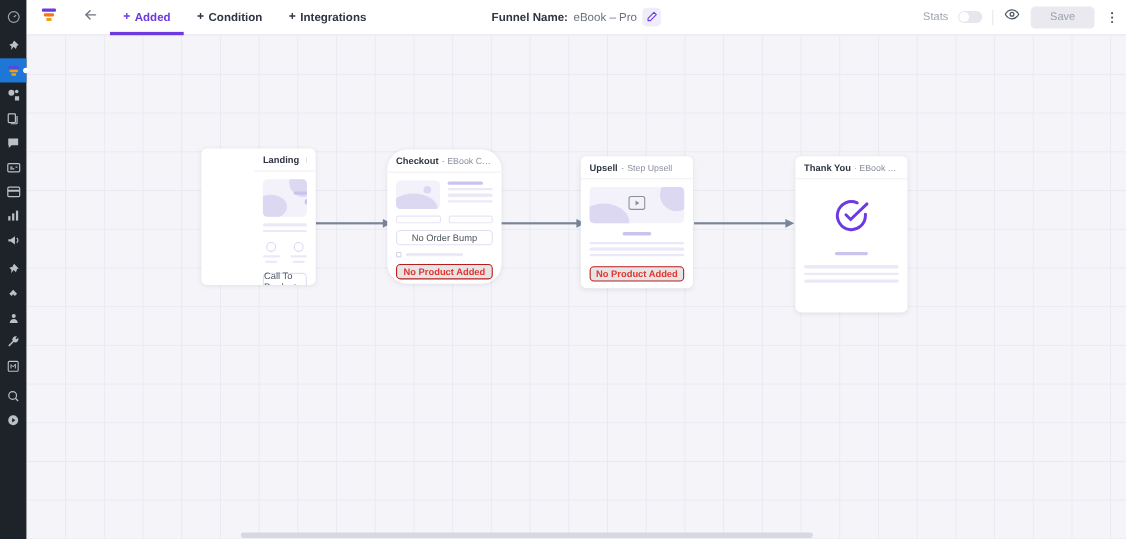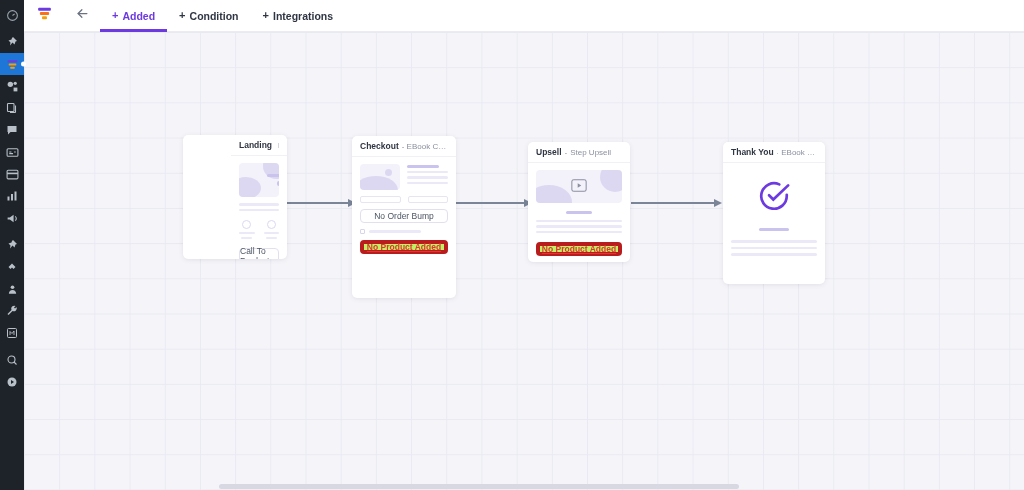--- a/index.html
+++ b/index.html
@@ -174,25 +174,24 @@
   }
   .blob { position: absolute; background: #dcd8f2; border-radius: 50%; }
 
   .pillbtn {
     border: 1px solid #e2e0ee; border-radius: 4px;
     display: flex; align-items: center; justify-content: center;
     font-size: 8.5px; color: #4b5563;
     background: #fff;
   }
   .alertbtn {
-    border: 4px solid #b91c1c; border-radius: 4px;
+    border: 1px solid #b91c1c; border-radius: 4px;
     display: flex; align-items: center; justify-content: center;
     font-size: 8.5px; font-weight: bold; color: #e3342f;
-    background: #bef264;
-    text-decoration: underline;
+    background: #e5e5e5;
   }
   .row-line { display: flex; align-items: center; gap: 4px; }
   .chk { width: 5px; height: 5px; border: 1px solid #d8d5ea; border-radius: 1px; }
   .icon-circle {
     width: 9px; height: 9px; border-radius: 50%;
     border: 1.5px solid #dcd8f2;
   }
   .col-center { display: flex; flex-direction: column; align-items: center; gap: 3px; }
 </style>
 </head>
@@ -389,21 +388,53 @@
     </div>
     <div class="tab">
       <span class="plus">+</span>
       <span>Condition</span>
     </div>
     <div class="tab">
       <span class="plus">+</span>
       <span>Integrations</span>
     </div>
 
-
+    <div class="topbar-center">
+      <span class="fn-label">Funnel Name:</span>
+      <span class="fn-value">eBook – Pro</span>
+      <span class="pencil-btn">
+        <span>
+          <svg width="10" height="10" viewBox="0 0 24 24" fill="none" stroke="#6c3ae0" stroke-width="2.4" stroke-linecap="round" stroke-linejoin="round">
+            <path d="M16 3l5 5L8 21H3v-5L16 3z"></path>
+          </svg>
+        </span>
+      </span>
+    </div>
+
+    <div class="topbar-right">
+      <span class="stats-label">Stats</span>
+      <span class="toggle">
+          <i class="knob"></i>
+        </span>
+      <span class="divider-v"></span>
+      <span class="eye-btn">
+        <span>
+          <svg width="14" height="14" viewBox="0 0 24 24" fill="none" stroke="#4b5563" stroke-width="1.9">
+            <path d="M1.5 12S5.5 5 12 5s10.5 7 10.5 7-4 7-10.5 7S1.5 12 1.5 12z"></path>
+            <circle cx="12" cy="12" r="3"></circle>
+          </svg>
+        </span>
+      </span>
+      <span class="save-btn">Save</span>
+      <span class="kebab">
+        <i></i>
+          <i></i>
+          <i></i>
+      </span>
+    </div>
 
   </div>
 
   <div class="canvas">
 
     <div class="conn" style="left:263px; top:170px; width:62px;"></div>
     <div class="conn" style="left:431px; top:170px; width:70px;"></div>
     <div class="conn" style="left:607px; top:170px; width:84px;"></div>
 
     <div class="node" style="left:159px; top:103px; width:104px; height:124px;padding-left:48px;">
@@ -430,21 +461,21 @@
           <div class="col-center" style="flex:1;">
             <div class="icon-circle"></div>
             <div class="sk" style="width:100%; height:2.2px;"></div>
             <div class="sk" style="width:70%; height:2.2px;"></div>
           </div>
         </div>
         <div class="pillbtn" style="margin-top:9px; height:15px;">Call To Product</div>
       </div>
     </div>
 
-    <div class="node" style="left:328px; top:104px; width:104px; height:162px;">
+    <div class="node" style="left:328px; top:104px; width:104px; height:122px;border-radius:18px;">
       <div class="node-head">
         <span class="node-title">Checkout</span>
         <span class="node-sub">-</span>
         <span class="node-sub">EBook Checkout</span>
       </div>
       <div class="node-body">
         <div style="display:flex; gap:7px;">
           <div class="hero" style="width:40px; height:26px;">
             <div class="blob" style="left:-6px; bottom:-14px; width:44px; height:28px; border-radius:50% 50% 0 0;"></div>
             <div class="blob" style="right:8px; top:5px; width:7px; height:7px;"></div>

